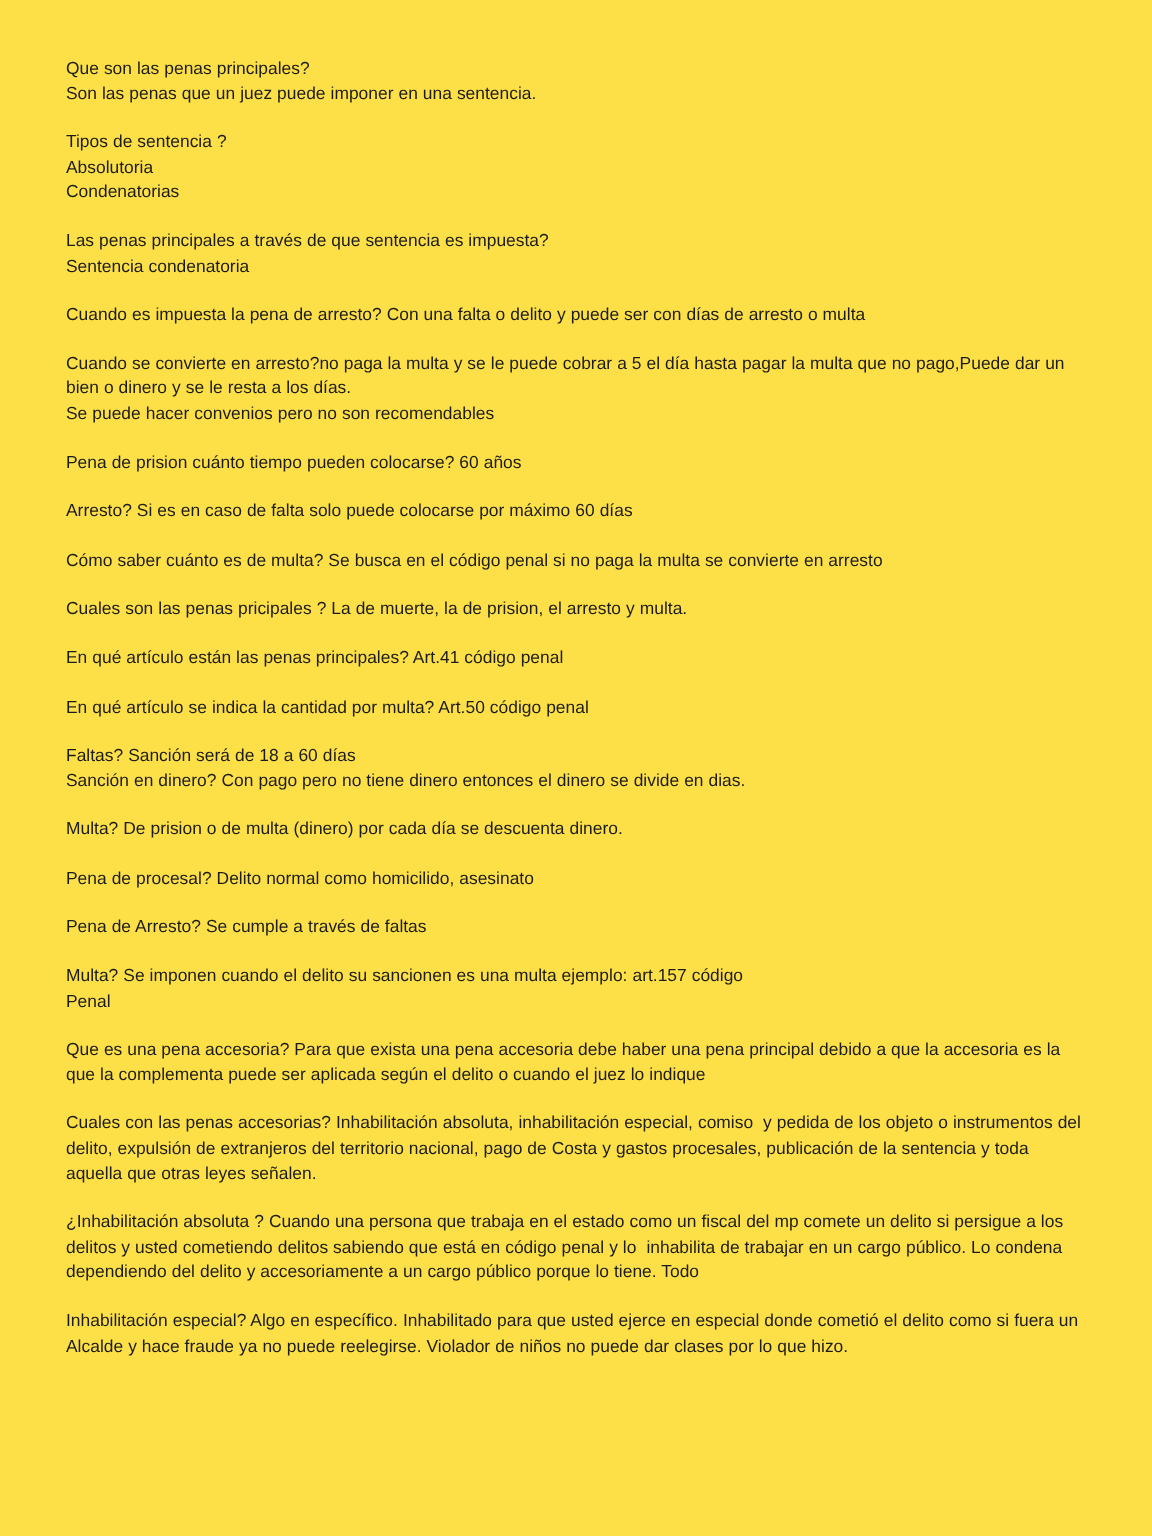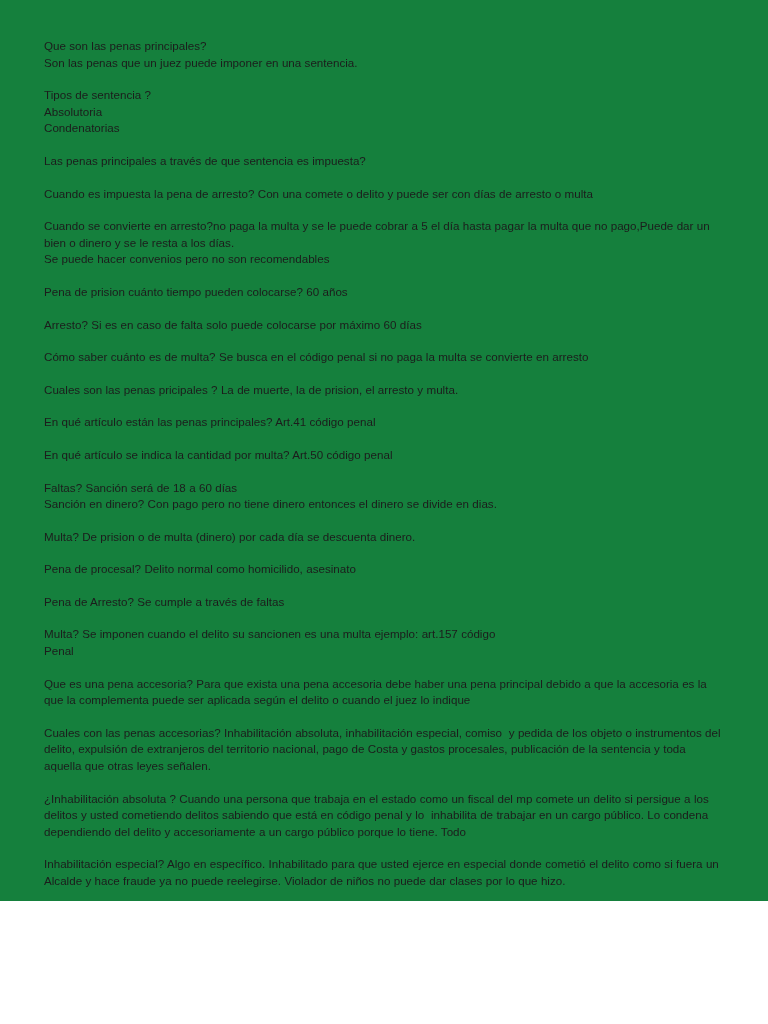--- a/index.html
+++ b/index.html
@@ -11,22 +11,22 @@
   body {
     width: 768px;
     height: 1024px;
     font-family: "Liberation Sans", sans-serif;
     color: #1c1c1c;
     overflow: hidden;
   }
   .page {
     box-sizing: border-box;
     width: 768px;
-    height: 901px;
-    background: #15803d;
+    height: 1024px;
+    background: #fde047;
     padding: 38px 45px 0 44px;
   }
   .doc-body {
     width: 680px;
   }
   .para {
     margin: 0 0 16px 0;
     font-size: 11.6px;
     line-height: 16.6px;
     text-align: left;
@@ -42,22 +42,22 @@
     display: block;
   }
 </style>
 </head>
 <body style="background: rgb(255, 255, 255);">
 
 <div class="page">
   <div class="doc-body" id="doc-body" style="color: rgb(28, 28, 28);">
       <p class="para"><span class="line">Que son las penas principales?</span><span class="line">Son las penas que un juez puede imponer en una sentencia.</span></p>
       <p class="para"><span class="line">Tipos de sentencia ?</span><span class="line">Absolutoria</span><span class="line">Condenatorias</span></p>
-      <p class="para"><span class="line">Las penas principales a través de que sentencia es impuesta?</span></p>
-      <p class="para"><span class="line">Cuando es impuesta la pena de arresto? Con una comete o delito y puede ser con días de arresto o multa</span></p>
+      <p class="para"><span class="line">Las penas principales a través de que sentencia es impuesta?</span><span class="line">Sentencia condenatoria</span></p>
+      <p class="para"><span class="line">Cuando es impuesta la pena de arresto? Con una falta o delito y puede ser con días de arresto o multa</span></p>
       <p class="para"><span class="line">Cuando se convierte en arresto?no paga la multa y se le puede cobrar a 5 el día hasta pagar la multa que no pago,Puede dar un bien o dinero y se le resta a los días.</span><span class="line">Se puede hacer convenios pero no son recomendables</span></p>
       <p class="para"><span class="line">Pena de prision cuánto tiempo pueden colocarse? 60 años</span></p>
       <p class="para"><span class="line">Arresto? Si es en caso de falta solo puede colocarse por máximo 60 días</span></p>
       <p class="para"><span class="line">Cómo saber cuánto es de multa? Se busca en el código penal si no paga la multa se convierte en arresto</span></p>
       <p class="para"><span class="line">Cuales son las penas pricipales ? La de muerte, la de prision, el arresto y multa.</span></p>
       <p class="para"><span class="line">En qué artículo están las penas principales? Art.41 código penal</span></p>
       <p class="para"><span class="line">En qué artículo se indica la cantidad por multa? Art.50 código penal</span></p>
       <p class="para"><span class="line">Faltas? Sanción será de 18 a 60 días</span><span class="line">Sanción en dinero? Con pago pero no tiene dinero entonces el dinero se divide en dias.</span></p>
       <p class="para"><span class="line">Multa? De prision o de multa (dinero) por cada día se descuenta dinero.</span></p>
       <p class="para"><span class="line">Pena de procesal? Delito normal como homicilido, asesinato</span></p>

